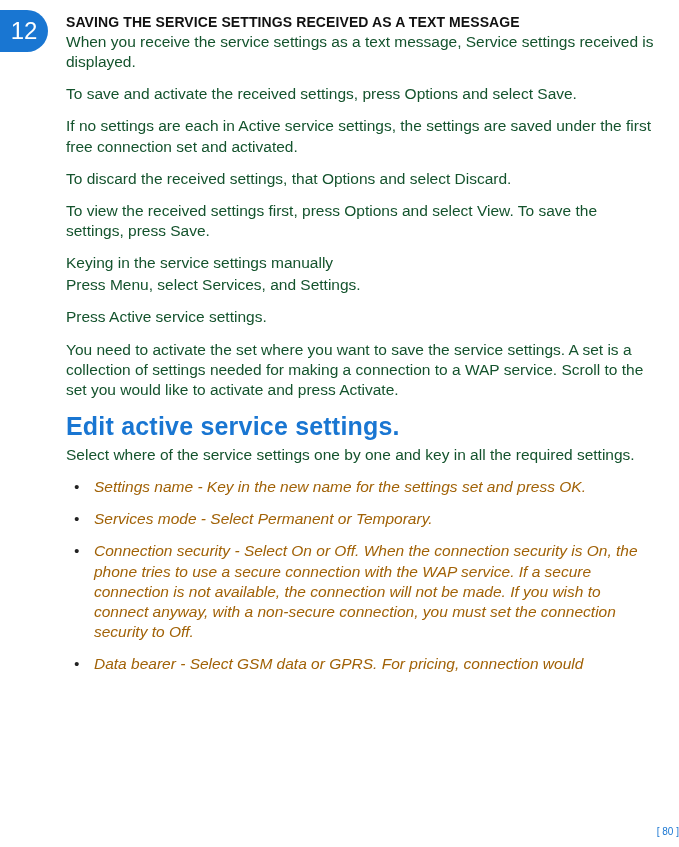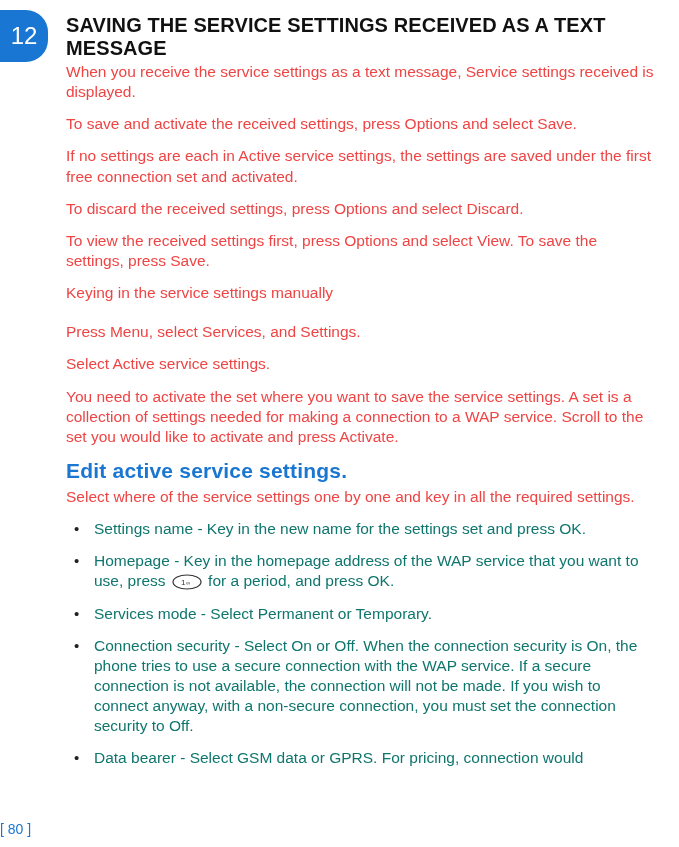--- a/index.html
+++ b/index.html
@@ -14,69 +14,70 @@
       background: #ffffff;
       color: #222;
       position: relative;
       overflow: hidden;
     }
     .page-tab {
       position: absolute;
       top: 10px;
       left: 0;
       width: 48px;
-      height: 52px;
+      height: 42px;
       background: #1976d2;
       border-top-right-radius: 22px;
       border-bottom-right-radius: 22px;
       display: flex;
       align-items: center;
       justify-content: center;
       color: #fff;
       font-size: 24px;
       font-weight: 400;
     }
     .content {
       padding: 14px 22px 0 66px;
     }
     .section-title-bold {
       font-weight: bold;
-      font-size: 20px;
+      font-size: 14px;
       letter-spacing: 0.1px;
       margin-bottom: 2px;
       color: #111;
     }
     .para {
       font-size: 15.5px;
       line-height: 1.3;
       margin-bottom: 12px;
-      color: #ef4444;
+      color: #14532d;
     }
     .para.tight {
-      margin-bottom: 19px;
+      margin-bottom: 2px;
     }
     .blue-heading {
       color: #1976d2;
-      font-size: 21px;
+      font-size: 25px;
       font-weight: bold;
       margin-top: 6px;
       margin-bottom: 4px;
       letter-spacing: 0.2px;
     }
     ul.bullets {
       list-style: none;
       margin-top: 4px;
     }
     ul.bullets li {
       position: relative;
       padding-left: 28px;
       font-size: 15.5px;
       line-height: 1.3;
       margin-bottom: 12px;
-      color: #0f766e;
+      color: #a16207;
+      font-style: italic;
     }
     ul.bullets li::before {
       content: "•";
       position: absolute;
       left: 8px;
       top: 0;
       font-size: 15px;
       color: #222;
     }
     .key-icon {
@@ -85,65 +86,58 @@
       margin: 0 2px;
     }
     .key-icon svg {
       display: block;
     }
     .page-number {
       position: absolute;
       bottom: 10px;
       left: 0;
       right: 0;
-      text-align: left;
+      text-align: right;
       color: #1976d2;
-      font-size: 14px;
+      font-size: 10px;
       font-weight: 500;
     }
   </style>
 </head>
 <body>
 
 <div class="page-tab">
   <span>12</span>
 </div>
 
 <div class="content">
 
   <div class="section-title-bold">SAVING THE SERVICE SETTINGS RECEIVED AS A TEXT MESSAGE</div>
   <p class="para">When you receive the service settings as a text message, Service settings received is displayed.</p>
 
   <p class="para">To save and activate the received settings, press Options and select Save.</p>
 
   <p class="para">If no settings are each in Active service settings, the settings are saved under the first free connection set and activated.</p>
 
-  <p class="para">To discard the received settings, press Options and select Discard.</p>
+  <p class="para">To discard the received settings, that Options and select Discard.</p>
 
   <p class="para">To view the received settings first, press Options and select View. To save the settings, press Save.</p>
 
   <p class="para tight">Keying in the service settings manually</p>
   <p class="para">Press Menu, select Services, and Settings.</p>
 
-  <p class="para">Select Active service settings.</p>
+  <p class="para">Press Active service settings.</p>
 
   <p class="para">You need to activate the set where you want to save the service settings. A set is a collection of settings needed for making a connection to a WAP service. Scroll to the set you would like to activate and press Activate.</p>
 
   <div class="blue-heading">Edit active service settings.</div>
   <p class="para">Select where of the service settings one by one and key in all the required settings.</p>
 
   <ul class="bullets">
     <li>Settings name - Key in the new name for the settings set and press OK.</li>
-    <li>
-      <span>Homepage - Key in the homepage address of the WAP service that you want to use, press </span><span class="key-icon"><svg width="30" height="16" viewBox="0 0 30 16">
-            <ellipse cx="15" cy="8" rx="14" ry="7" fill="none" stroke="#333" stroke-width="1.2"></ellipse>
-            <text x="9" y="11" font-size="8" font-family="Arial" fill="#333">1</text>
-            <text x="14" y="11" font-size="6" font-family="Arial" fill="#333">∞</text>
-          </svg></span><span> for a period, and press OK.</span>
-    </li>
     <li>Services mode - Select Permanent or Temporary.</li>
     <li>Connection security - Select On or Off.  When the connection security is On, the phone tries to use a secure connection with the WAP service. If a secure connection is not available, the connection will not be made. If you wish to connect anyway, with a non-secure connection, you must set the connection security to Off.</li>
     <li>Data bearer - Select GSM data or GPRS. For pricing, connection would</li>
   </ul>
 
 </div>
 
 <div class="page-number">[ 80 ]</div>
 
 </body></html>

